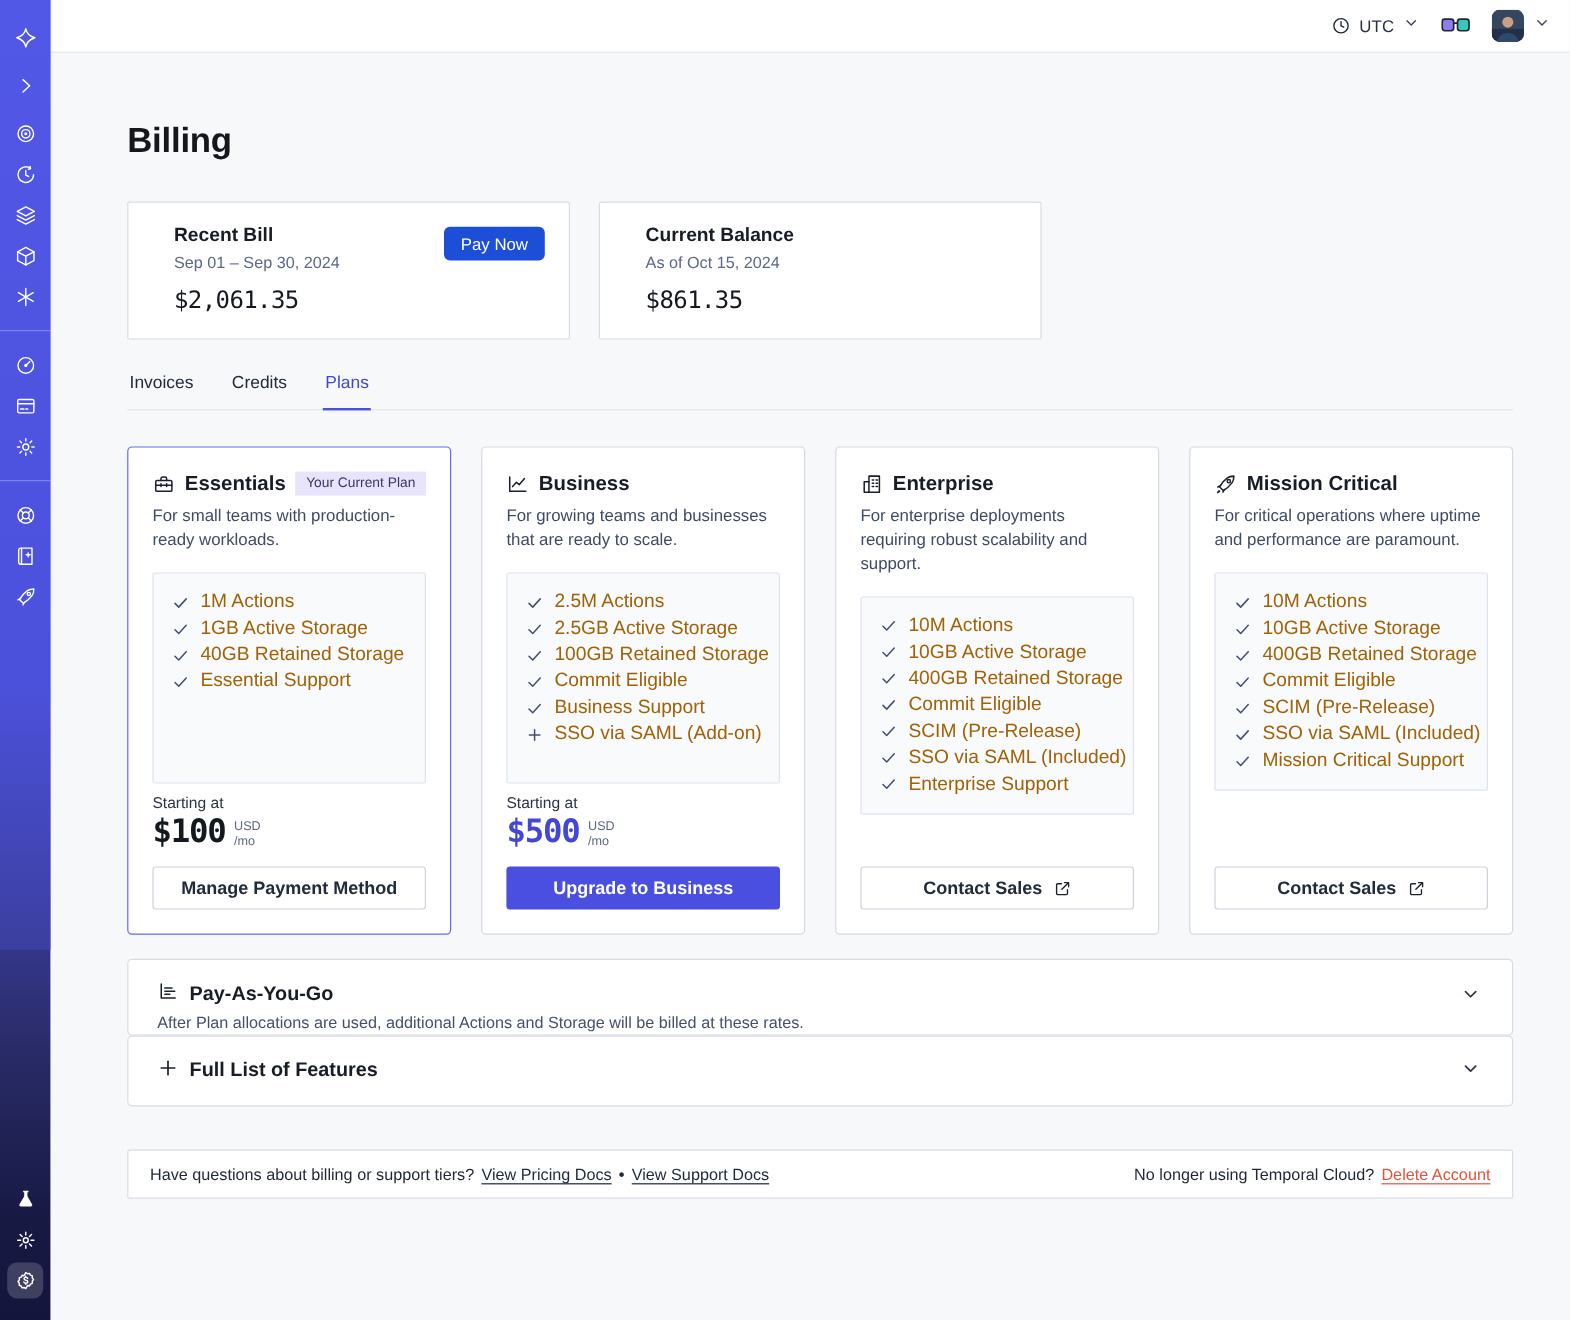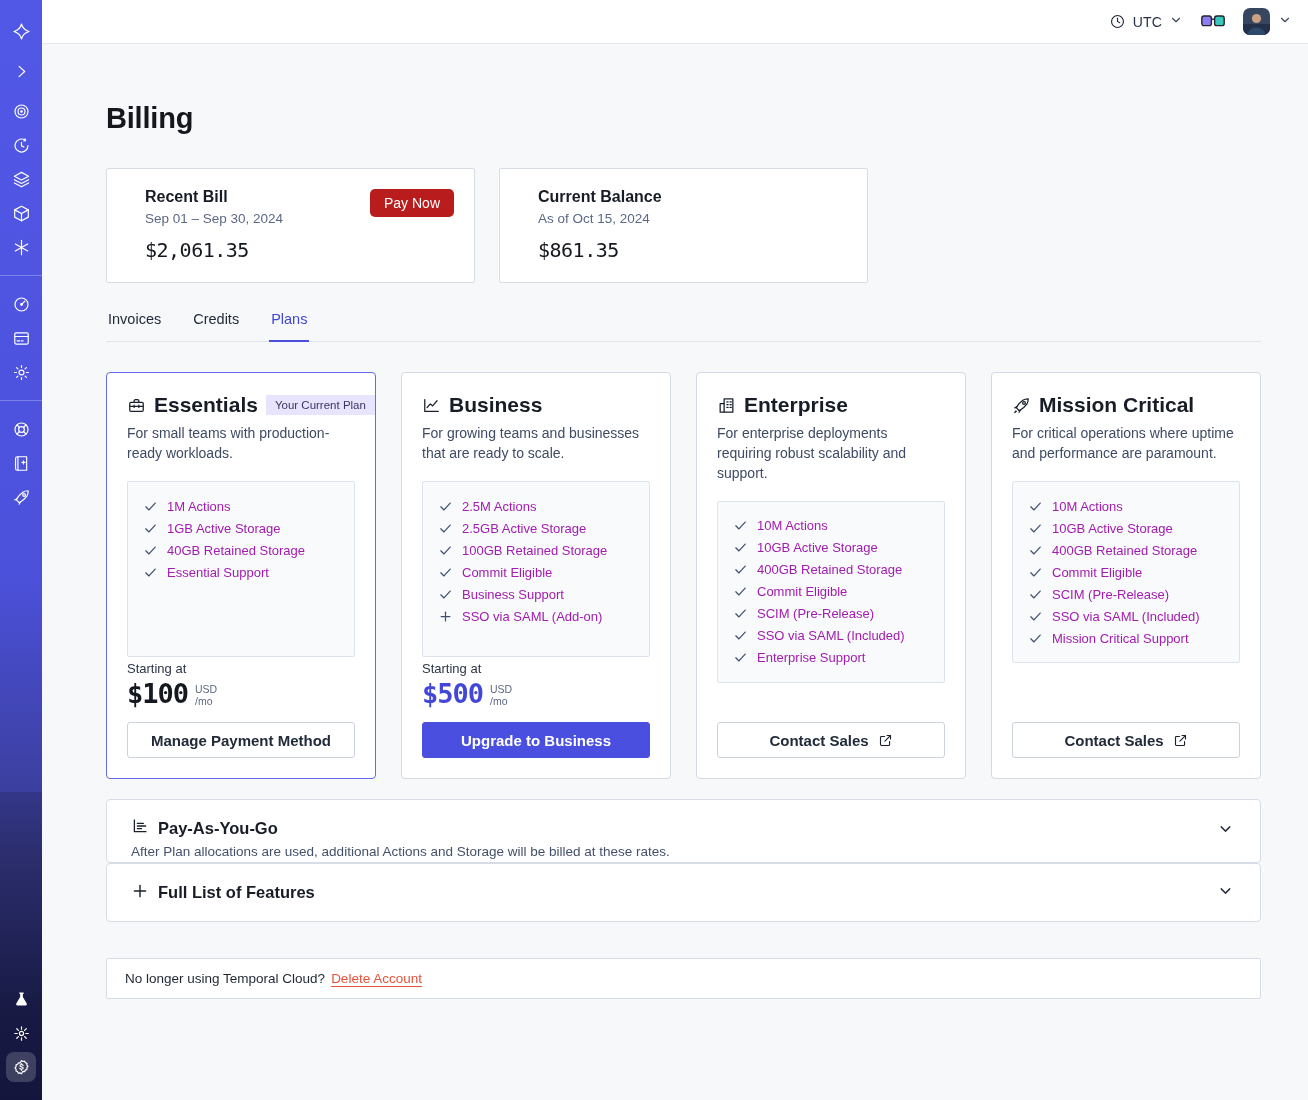--- a/index.html
+++ b/index.html
@@ -52,50 +52,50 @@
   
   .summary-row { display:flex; gap:24px; margin-top:33px; }
   .sum-card {
     width:369px; height:115px; background:#fff; border:1px solid #d8dce6; border-radius:2px;
     padding:19px 38px; position:relative;
   }
   .sum-title { font-size:16px; font-weight:700; color:#171c26; }
   .sum-sub { font-size:13.5px; color:#5b6886; margin-top:5px; }
   .sum-amount { font-size:20px; color:#14181f; margin-top:12px; letter-spacing:-.5px; }
   .paynow {
-    position:absolute; right:20px; top:20px; background:#b91c1c; color:#fff; border:none;
+    position:absolute; right:20px; top:20px; background:#1d4ed8; color:#fff; border:none;
     font-family:inherit; font-size:14px; font-weight:500; padding:6px 14px; border-radius:5px; cursor:pointer;
   }
 
   
   .tabs-row { display:flex; gap:28px; margin-top:28px; border-bottom:1px solid #e2e5ec; }
   .tab { font-size:14.5px; font-weight:500; color:#222b3a; padding:0 2px 13px 2px; cursor:pointer; border-bottom:2px solid transparent; margin-bottom:-1px; }
   .tab.active { color:#4046d8; border-bottom-color:#4a4fe0; }
 
   
   .plans-row { display:flex; gap:25px; margin-top:30px; }
   .plan-card {
     width:270px; height:407px; background:#fff; border:1px solid #d5d9e2; border-radius:4px;
     padding:20px; display:flex; flex-direction:column;
   }
   .plan-card.current { border-color:#666ae8; }
   .plan-head { display:flex; align-items:center; gap:8px; }
   .plan-ic { width:19px; height:19px; display:flex; align-items:center; justify-content:center; flex:0 0 auto; }
   .plan-ic svg { width:19px; height:19px; stroke:#1b212c; fill:none; stroke-width:1.6; stroke-linecap:round; stroke-linejoin:round; }
-  .plan-name { font-size:21px; font-weight:700; color:#171c26; white-space:nowrap;text-align:right; }
+  .plan-name { font-size:17px; font-weight:700; color:#171c26; white-space:nowrap;text-align:right; }
   .plan-badge { font-size:11.5px; font-weight:500; color:#3a3564; background:#e9e4fd; border-radius:0; padding:4px 9px; white-space:nowrap; }
   .plan-desc { font-size:14px; line-height:1.42; color:#3e4b64; margin-top:7px; min-height:40px; }
   .features-box {
     margin-top:17px; background:#f9fafc; border:1px solid #dde2ef; border-radius:2px;
     padding:13px 15px; min-height:176px;
   }
   .feature { display:flex; align-items:center; gap:9px; height:22px; }
   .f-ic { width:15px; height:15px; display:flex; align-items:center; justify-content:center; flex:0 0 auto; }
   .f-ic svg { width:15px; height:15px; stroke:#41506e; fill:none; stroke-width:2; stroke-linecap:round; stroke-linejoin:round; }
-  .f-tx { font-size:13px; color:#a21caf; white-space:nowrap;text-align:right; }
+  .f-tx { font-size:16px; color:#a16207; white-space:nowrap;text-align:right; }
   .plan-bottom { margin-top:auto; display:flex; flex-direction:column; }
   .price-prefix { font-size:13px; color:#2c3547; margin-bottom:3px; }
   .price-row { display:flex; align-items:flex-start; margin-bottom:13px; }
   .price-amount { font-size:27px; font-weight:700; color:#14181f; letter-spacing:-1px; line-height:1.1; }
   .price-amount.accent { color:#4347d8; }
   .price-unit { display:flex; flex-direction:column; font-size:10.5px; line-height:1.15; color:#5d6880; margin-left:7px; margin-top:4px; }
   .plan-btn {
     height:36px; border-radius:3px; font-family:inherit; font-size:15px; font-weight:600;
     display:flex; align-items:center; justify-content:center; gap:9px; cursor:pointer; width:100%;
   }
@@ -638,19 +638,25 @@
               <line x1="4.5" y1="12" x2="19.5" y2="12"></line>
             </svg></span>
         <span class="panel-title">Full List of Features</span>
       </div>
       <span class="panel-chev"><svg viewBox="0 0 24 24">
             <polyline points="6,9 12,15 18,9"></polyline>
           </svg></span>
     </section>
 
     <section class="footer-bar">
+      <div class="footer-left">
+        <span>Have questions about billing or support tiers?</span>
+        <span class="footer-link">View Pricing Docs</span>
+        <span class="footer-dot">•</span>
+        <span class="footer-link">View Support Docs</span>
+      </div>
       <div class="footer-right">
         <span>No longer using Temporal Cloud?</span>
         <span class="delete-link">Delete Account</span>
       </div>
     </section>
   </div>
 </main>
 
 </body></html>

